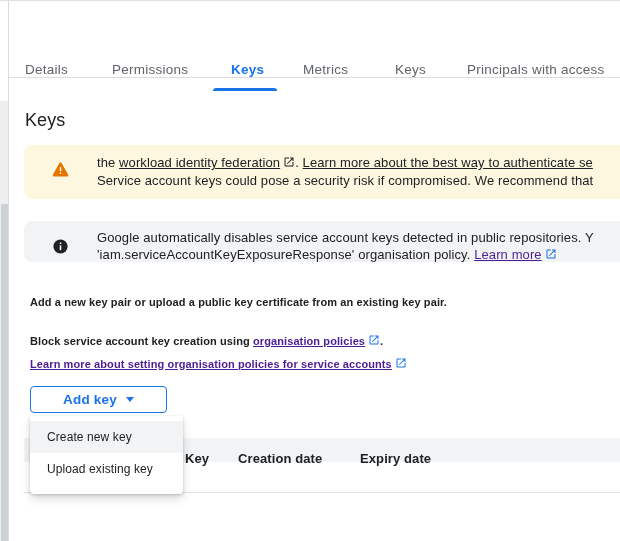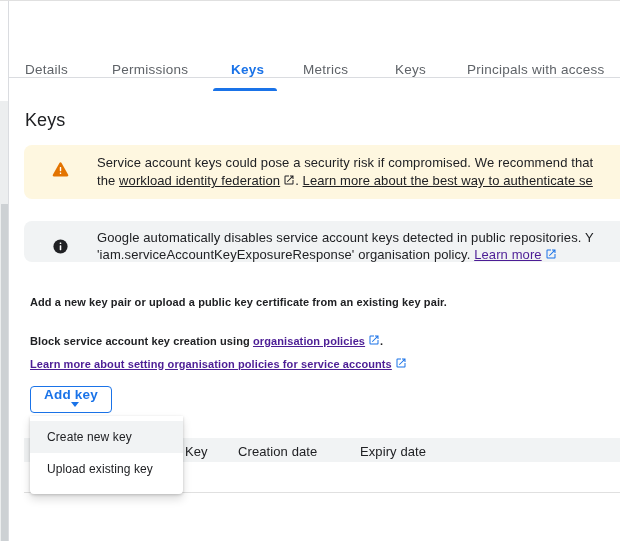--- a/index.html
+++ b/index.html
@@ -38,33 +38,33 @@
   .banner-info .banner-text { padding-top:8px; line-height:17px; }
   .dark-link { color:#202124; text-decoration:underline; cursor:pointer; }
   .blue-link { color:#4c1d95; text-decoration:underline; cursor:pointer; }
   .ext-icon { display:inline-block; width:12px; height:12px; margin-left:3px; vertical-align:-1px; }
 
   .para { position:absolute; left:30px; font-size:11px; color:#202124; white-space:nowrap;font-weight:bold; }
   .p-intro { top:295px; }
   .p-block { top:329px; line-height:22.5px; }
 
   
-  .add-key-btn { position:absolute; left:30px; top:385px; height:27px; padding:0 13px; display:inline-flex; align-items:center;
-    border:1px solid #1a73e8; border-radius:4px; background:#fff; color:#1a73e8; font-size:13.5px; font-weight:700; letter-spacing:.2px; cursor:pointer;flex-direction:column; }
+  .add-key-btn { position:absolute; left:30px; top:385px; height:27px; padding:0 32px; display:inline-flex; align-items:center;
+    border:1px solid #1a73e8; border-radius:4px; background:#fff; color:#1a73e8; font-size:13.5px; font-weight:700; letter-spacing:.2px; cursor:pointer; }
   .caret-down { width:0; height:0; border-left:4px solid transparent; border-right:4px solid transparent; border-top:5px solid #1a73e8; margin-left:9px; }
 
   
   .menu { position:absolute; left:30px; top:415px; width:153px; padding:5px 0 9px 0; background:#fff; border-radius:0 0 4px 4px;
     box-shadow:0 1px 3px rgba(0,0,0,.18), 0 5px 10px rgba(0,0,0,.14); z-index:10; }
   .menu-item { height:32px; display:flex; align-items:center; padding-left:17px; font-size:12px; color:#202124; cursor:pointer; white-space:nowrap; }
   .menu-item.hover { background:#f1f3f4; }
 
   
   .table-header { position:absolute; left:24px; right:0; top:437px; height:24px; background:#f1f3f4; }
-  .th { position:absolute; top:1px; height:24px; display:flex; align-items:center; font-size:13px; font-weight:400; color:#202124; white-space:nowrap; }
+  .th { position:absolute; top:8px; height:24px; display:flex; align-items:center; font-size:13px; font-weight:700; color:#202124; white-space:nowrap; }
   .row-divider { position:absolute; left:24px; right:0; top:491px; height:1px; background:#e0e0e0; }
 </style>
 </head>
 <body>
 
 <div class="frame">
 
 
   <div class="tabbar">
     <span class="tab" style="left:16px">Details</span>
@@ -80,24 +80,24 @@
 
   <div class="banner banner-warning">
     <span class="banner-icon" style="top:16px">
       <svg width="17" height="16" viewBox="0 0 24 22">
           <path d="M2.7 21.5h18.6c1.3 0 2.1-1.4 1.5-2.5L13.5 2.4c-.7-1.2-2.3-1.2-3 0L1.2 19c-.6 1.1.2 2.5 1.5 2.5z" fill="#e37400"></path>
           <rect x="11" y="8" width="2" height="6" rx=".5" fill="#fff"></rect>
           <rect x="11" y="15.8" width="2" height="2.2" rx=".5" fill="#fff"></rect>
         </svg>
     </span>
     <div class="banner-text">
-      <div>Service account keys could pose a security risk if compromised. We recommend that</div>
       <div><span>the </span><span class="dark-link">workload identity federation</span><span class="ext-icon"><svg width="12" height="12" viewBox="0 0 24 24">
               <path d="M19 19H5V5h7V3H5a2 2 0 0 0-2 2v14a2 2 0 0 0 2 2h14c1.1 0 2-.9 2-2v-7h-2v7zM14 3v2h3.59l-9.83 9.83 1.41 1.41L19 6.41V10h2V3h-7z" fill="#202124"></path>
             </svg></span><span>. </span><span class="dark-link">Learn more about the best way to authenticate se</span></div>
+      <div>Service account keys could pose a security risk if compromised. We recommend that</div>
     </div>
   </div>
 
   <div class="banner banner-info">
     <span class="banner-icon" style="top:17px">
       <svg width="17" height="17" viewBox="0 0 24 24">
           <circle cx="12" cy="12" r="10" fill="#202124"></circle>
           <rect x="10.9" y="10.3" width="2.2" height="7" rx=".6" fill="#fff"></rect>
           <rect x="10.9" y="6.2" width="2.2" height="2.4" rx=".6" fill="#fff"></rect>
         </svg>

